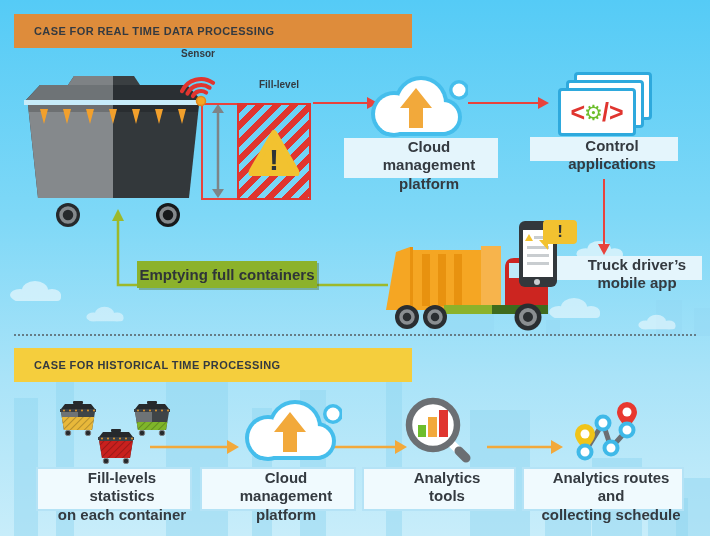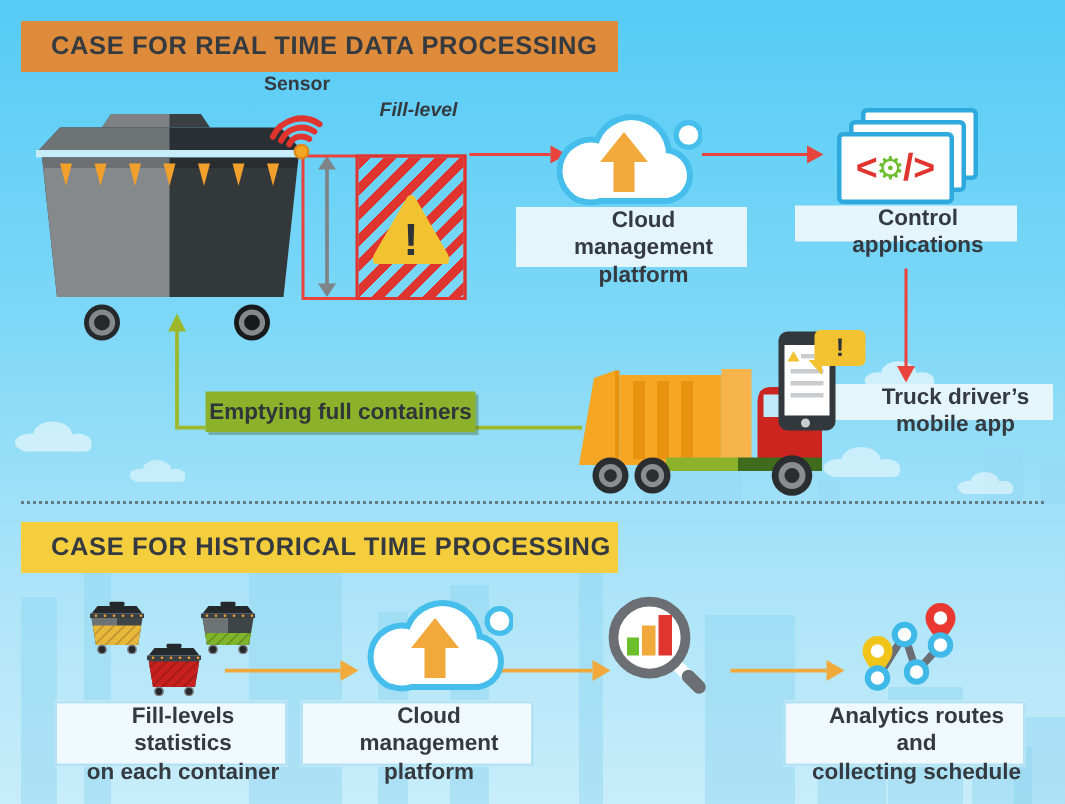--- a/index.html
+++ b/index.html
@@ -8,40 +8,40 @@
     background:linear-gradient(180deg,#55CBF6 0%,#7ED8F7 40%,#A9E3F8 70%,#C8EDFA 100%);
     font-family:"Liberation Sans",sans-serif;color:#343A40;
   }
   .abs{position:absolute;}
   
   .bldg{position:absolute;background:#8FD4F0;opacity:.45;}
   .bldg.faint{opacity:.28;}
   .puff{position:absolute;opacity:.55;}
   
   .banner{position:absolute;left:14px;width:398px;height:34px;display:flex;align-items:center;
-    padding-left:20px;box-sizing:border-box;font-weight:bold;font-size:17px;letter-spacing:.4px;color:#343A40;}
+    padding-left:20px;box-sizing:border-box;font-weight:bold;font-size:11px;letter-spacing:.4px;color:#343A40;}
   #banner-rt{top:14px;background:#DE8C3B;}
   #banner-h{top:348px;background:#F5CE3D;}
   
   .label-box{position:absolute;background:#E4F5FC;display:flex;align-items:flex-start;justify-content:center;
     box-sizing:border-box;padding-left:16px;}
   .label-box span{display:block;width:100%;text-align:center;font-size:15px;font-weight:600;
     line-height:1.22;color:#343A40;white-space:pre-line;}
   .bordered{background:#F0FAFE;border:2px solid #B5E3F6;}
   #lbl-cloud1{left:344px;top:138px;width:154px;height:40px;}
   #lbl-control{left:530px;top:137px;width:148px;height:24px;}
   #lbl-mobile{left:556px;top:256px;width:146px;height:24px;}
   #lbl-stats{left:36px;top:467px;width:156px;height:44px;}
   #lbl-cloud2{left:200px;top:467px;width:156px;height:44px;}
   #lbl-analytics{left:362px;top:467px;width:154px;height:44px;}
   #lbl-optimize{left:522px;top:467px;width:162px;height:44px;}
   
-  .mini-label{position:absolute;font-size:13px;font-weight:bold;color:#343A40;text-align:center;}
+  .mini-label{position:absolute;font-size:10px;font-weight:bold;color:#343A40;text-align:center;}
   #txt-sensor{left:156px;top:48px;width:84px;}
-  #txt-filllevel{left:236px;top:65px;width:86px;font-style:italic;}
+  #txt-filllevel{left:236px;top:79px;width:86px;}
   
   #emptying{left:137px;top:261px;width:180px;height:27px;background:#8CB22B;display:flex;align-items:center;
     justify-content:center;box-shadow:2px 2px 0 rgba(62,87,10,.35);}
   #emptying span{font-size:15px;font-weight:600;color:#2F3538;}
   
   #measure-rect{left:201px;top:103px;width:110px;height:97px;border:2px solid #E8433C;box-sizing:border-box;}
   #striped-box{left:237px;top:103px;width:74px;height:97px;box-sizing:border-box;border:2px solid #E0352F;
     background:repeating-linear-gradient(135deg,#E0352F 0 6px,rgba(0,0,0,0) 6px 12px);}
   
   #divider{left:14px;top:334px;width:682px;height:0;border-top:2px dotted #5C6B73;opacity:.85;}
@@ -357,20 +357,24 @@
     </svg>
 
   <svg class="abs" style="left:403px;top:396px;" width="70" height="68" viewBox="0 0 70 68">
     <line x1="47" y1="46" x2="58" y2="57" stroke="#ffffff" stroke-width="8" stroke-linecap="round"></line>
     <line x1="56" y1="55" x2="63" y2="62" stroke="#6B6F73" stroke-width="9" stroke-linecap="round"></line>
     <circle cx="30" cy="29" r="24" fill="#ffffff" stroke="#6B6F73" stroke-width="6.5"></circle>
     <rect x="15" y="29" width="8" height="12" fill="#6DBE2C"></rect>
     <rect x="25" y="21" width="9" height="20" fill="#F2A93B"></rect>
     <rect x="36" y="14" width="9" height="27" fill="#E0352F"></rect>
   </svg>
+  <div class="label-box bordered" id="lbl-analytics">
+    <span>Analytics
+tools</span>
+  </div>
 
   <svg class="abs" style="left:563px;top:396px;" width="84" height="70" viewBox="0 0 84 70">
     <polyline points="22,56 40,27 48,52 64,34" fill="none" stroke="#6B6F73" stroke-width="5" stroke-linejoin="round" stroke-linecap="round"></polyline>
     <path d="M22,56 C16,47 12,43.5 12,38 A10,10 0 1 1 32,38 C32,43.5 28,47 22,56 Z" fill="#F0C419"></path>
     <circle cx="22" cy="38" r="4.5" fill="#ffffff"></circle>
     <path d="M64,34 C58,25 54,21.5 54,16 A10,10 0 1 1 74,16 C74,21.5 70,25 64,34 Z" fill="#E8382F"></path>
     <circle cx="64" cy="16" r="4.5" fill="#ffffff"></circle>
     <g fill="#ffffff" stroke="#3FB9E8" stroke-width="4">
       <circle cx="22" cy="56" r="6.5"></circle>
         <circle cx="40" cy="27" r="6.5"></circle>

